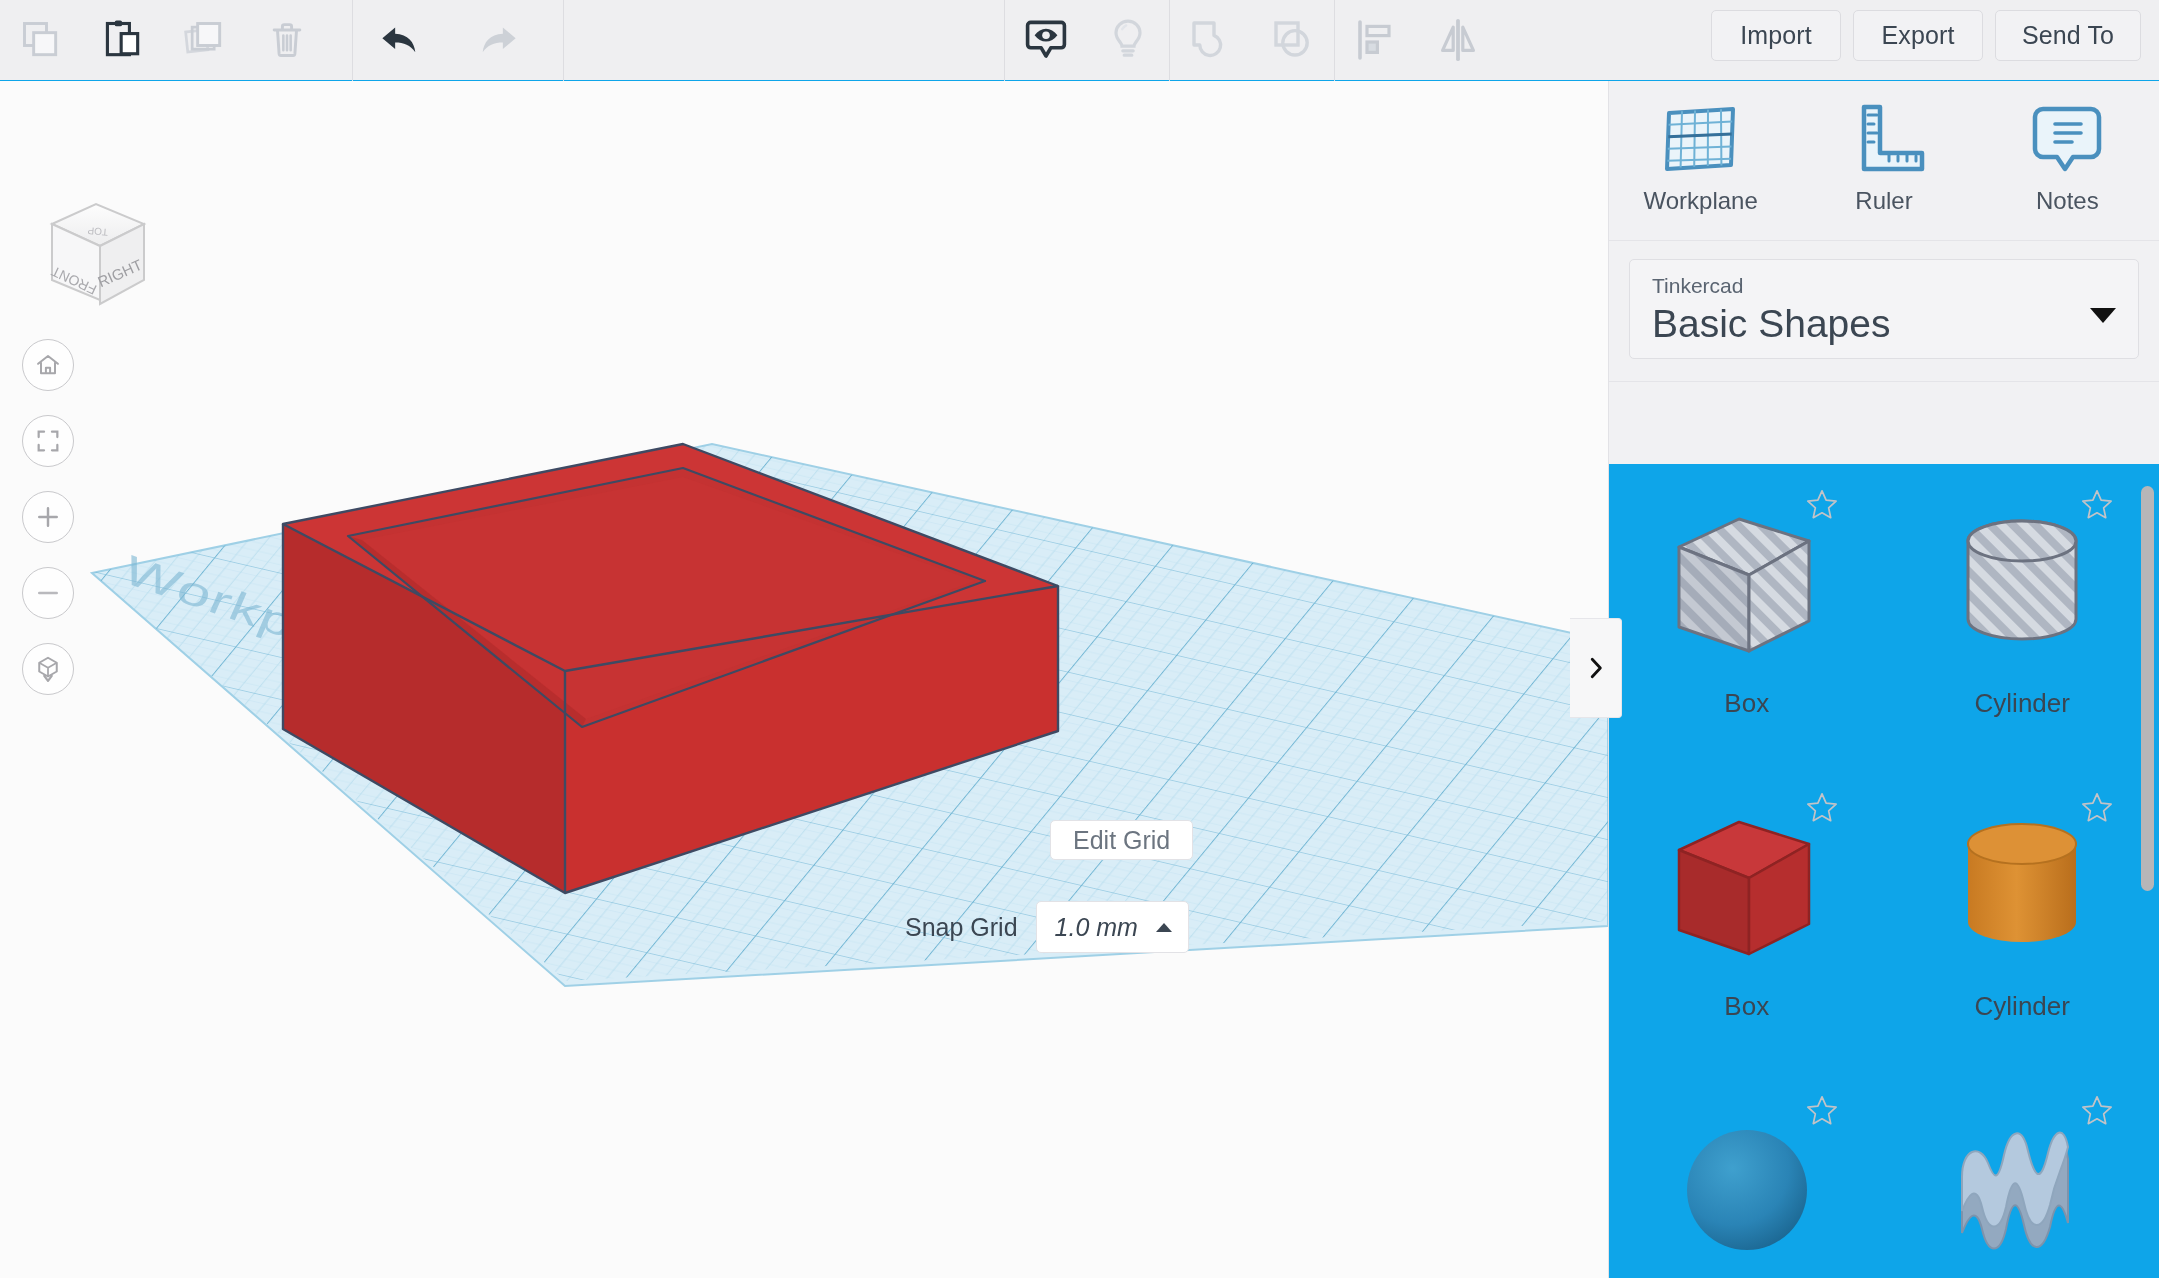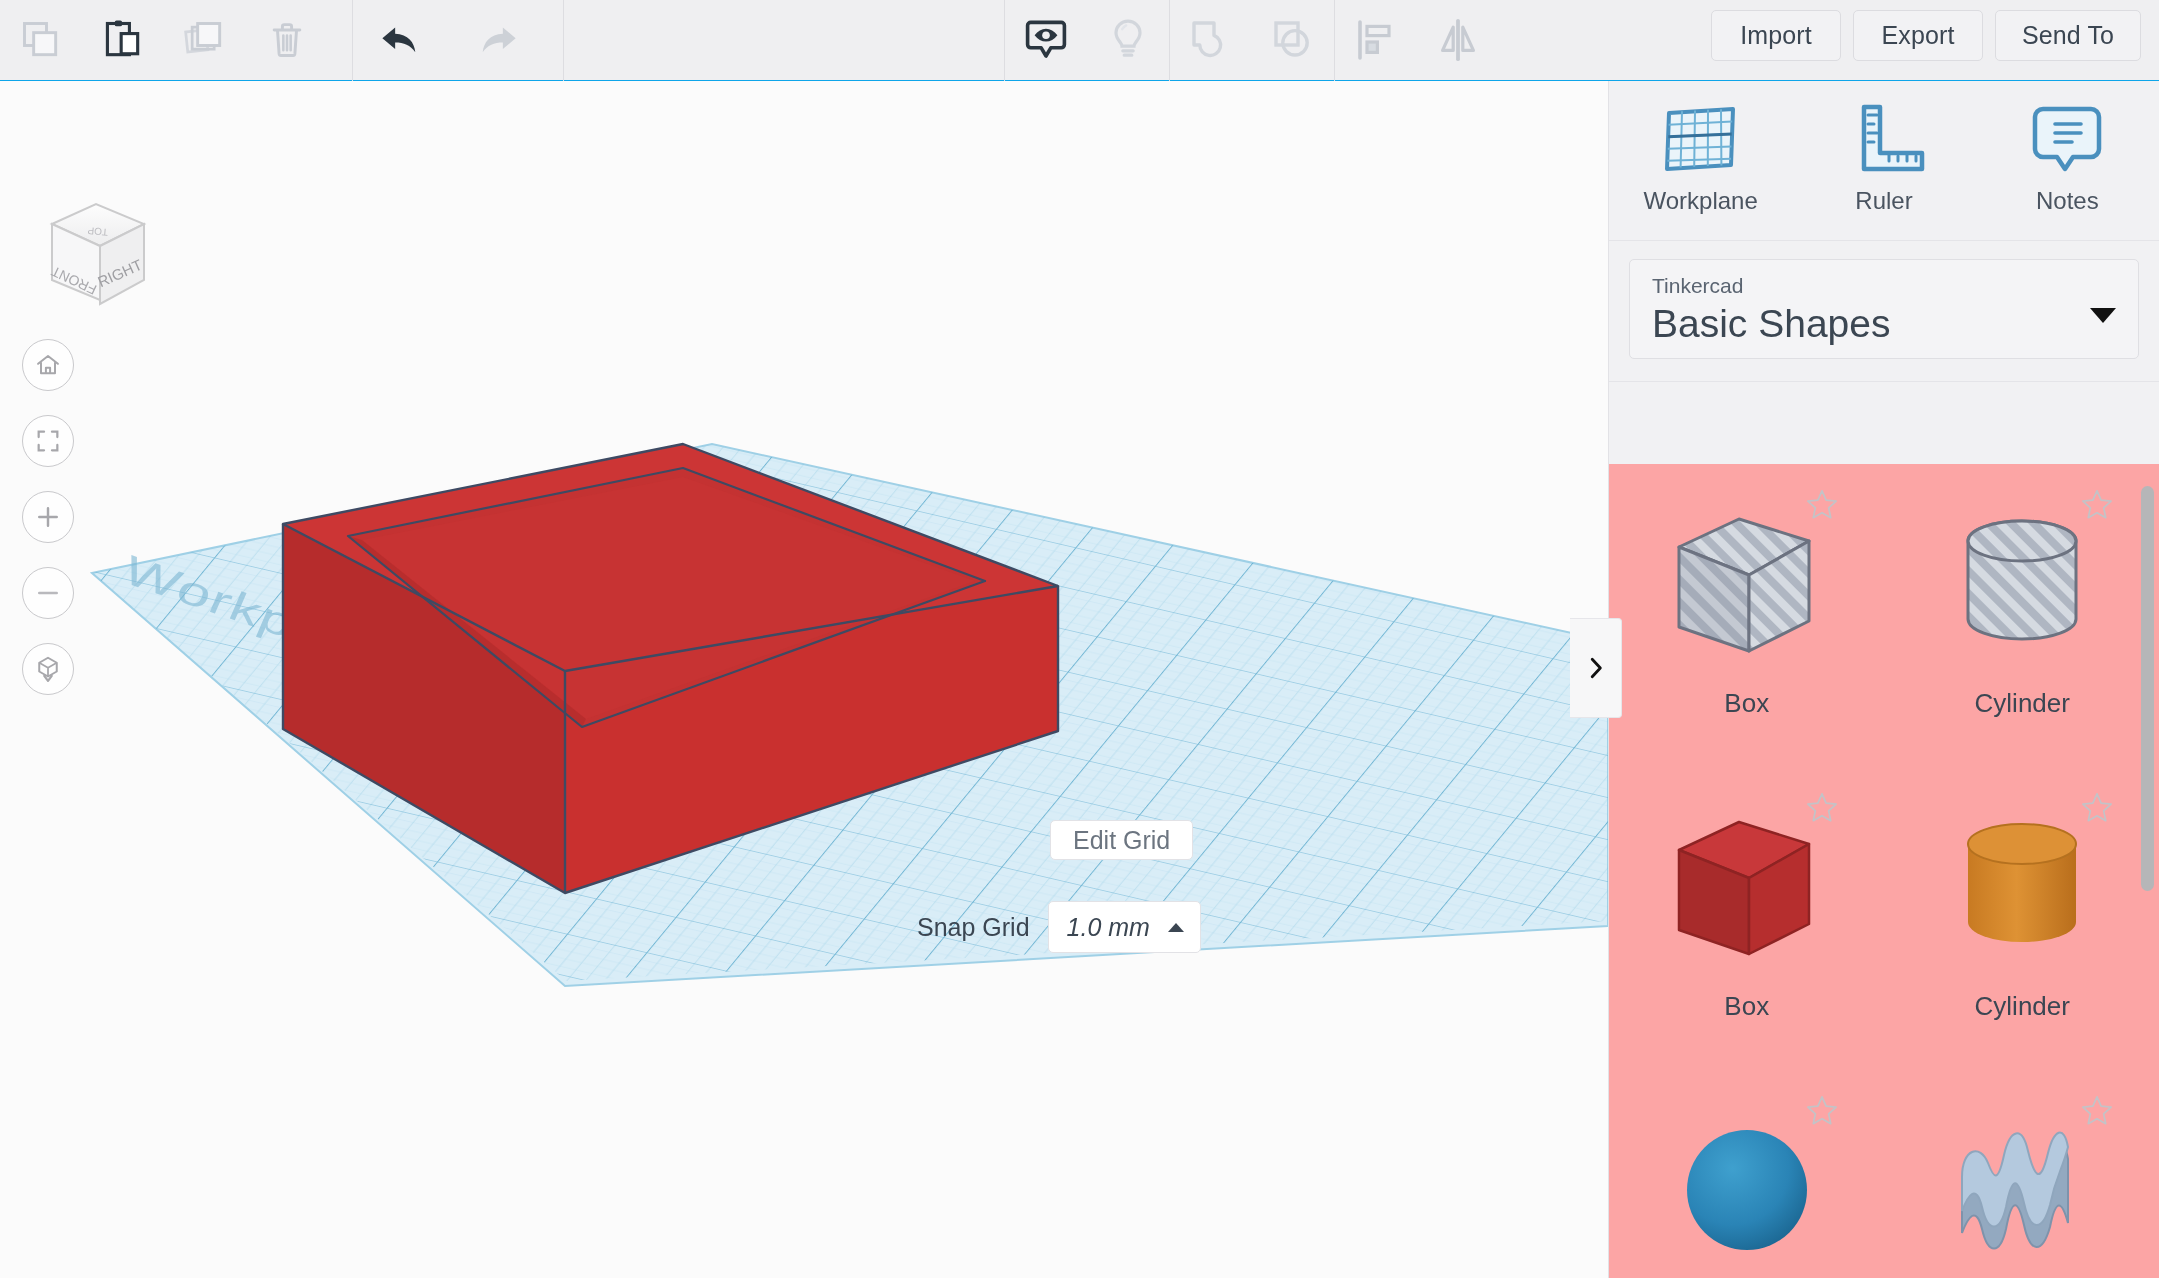--- a/index.html
+++ b/index.html
@@ -39,21 +39,21 @@
     cursor:pointer; }
 
   
   .scene { position:absolute; left:0; top:0; width:1608px; height:1197px; }
 
   
   .editgrid { position:absolute; left:1050px; top:739px; height:40px; padding:0 22px;
     background:#FFFFFF; border:1px solid #E2E2E6; border-radius:5px; color:#6C7580;
     font-size:25px; display:flex; align-items:center; cursor:pointer; }
   .snapwrap { position:absolute; left:905px; top:820px; display:flex; align-items:center; gap:18px; }
-  .snaplabel { font-size:25px; color:#3B4652;margin-left:12px; }
+  .snaplabel { font-size:25px; color:#3B4652; }
   .snapsel { height:52px; min-width:142px; padding:0 16px 0 18px; background:#FFFFFF;
     border:1px solid #E2E2E6; border-radius:5px; color:#3B4652; font-size:25px;
     display:flex; align-items:center; justify-content:space-between; gap:18px; cursor:pointer;font-style:italic; }
   .caret-up { width:0;height:0;border-left:8px solid transparent;border-right:8px solid transparent;
     border-bottom:9px solid #3B4652; }
 
   
   .collapse-tab { position:absolute; left:1570px; top:618px; width:52px; height:100px;
     background:#F7F7F8; border:1px solid #E6E6EA; border-left:none;
     border-radius:0 4px 4px 0; display:flex; align-items:center; justify-content:center;
@@ -71,21 +71,21 @@
     border:1px solid #DFDFE3; border-radius:5px; padding:14px 22px 16px 22px;
     position:relative; cursor:pointer; }
   .dd-sub { font-size:21px; color:#5A6471; line-height:1.15; }
   .dd-main { font-size:39px; color:#3B4652; margin-top:4px; }
   .dd-caret { position:absolute; right:22px; top:48px; width:0;height:0;
     border-left:13px solid transparent;border-right:13px solid transparent;border-top:15px solid #111; }
 
   .shape-sep { margin:22px 0 0 0; height:1px; background:#E4E4E8; }
 
   .shapes { position:absolute; left:0; top:383px; width:551px; height:814px;
-    overflow:hidden; background:#fca5a5; }
+    overflow:hidden; background:#0ea5e9; }
   .shape-grid { display:grid; grid-template-columns:1fr 1fr; }
   .shape-card { height:303px; position:relative; display:flex; flex-direction:column;
     align-items:center; justify-content:flex-start; padding-top:30px; cursor:pointer; }
   .shape-art { width:180px; height:180px; display:flex; align-items:center; justify-content:center; }
   .shape-name { font-size:26px; color:#3B4652; margin-top:14px; }
   .fav-star { position:absolute; right:44px; top:22px; cursor:pointer; }
 
   .pscroll { position:absolute; right:6px; top:22px; width:13px; height:405px;
     background:#B6B6B8; border-radius:7px; cursor:pointer; }
 </style>

